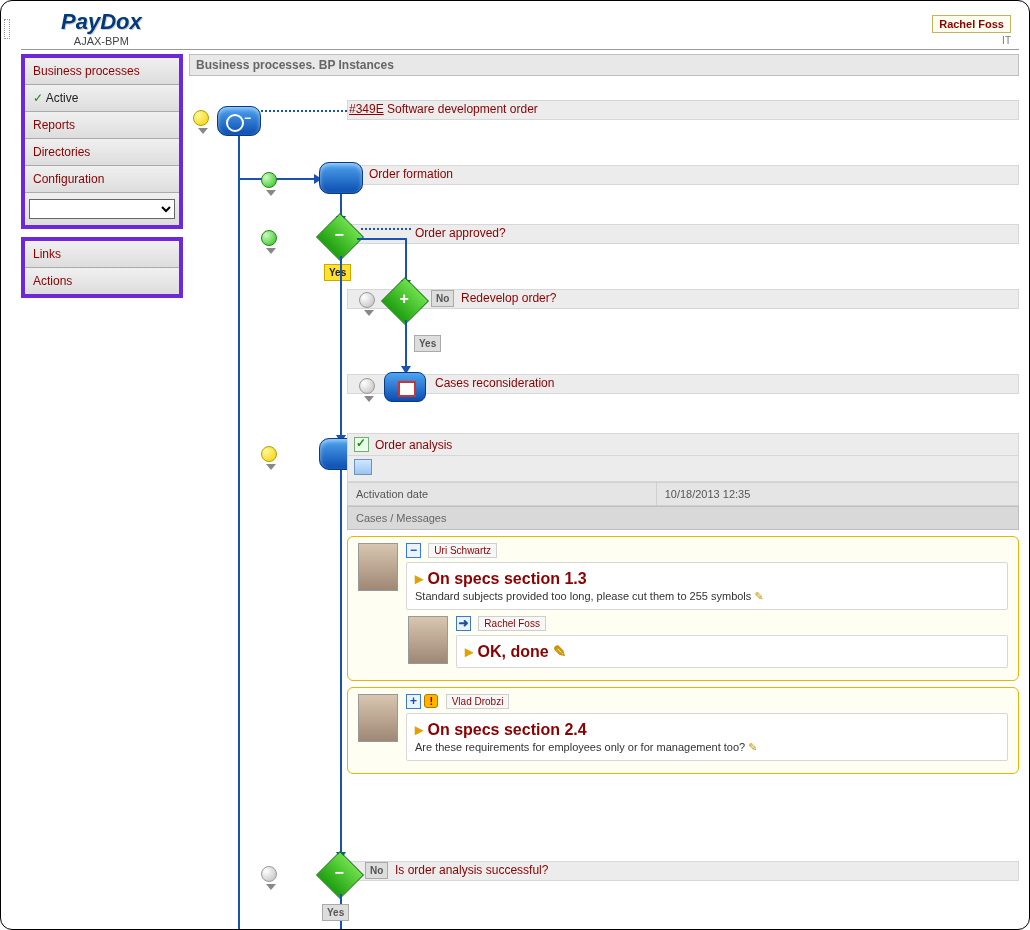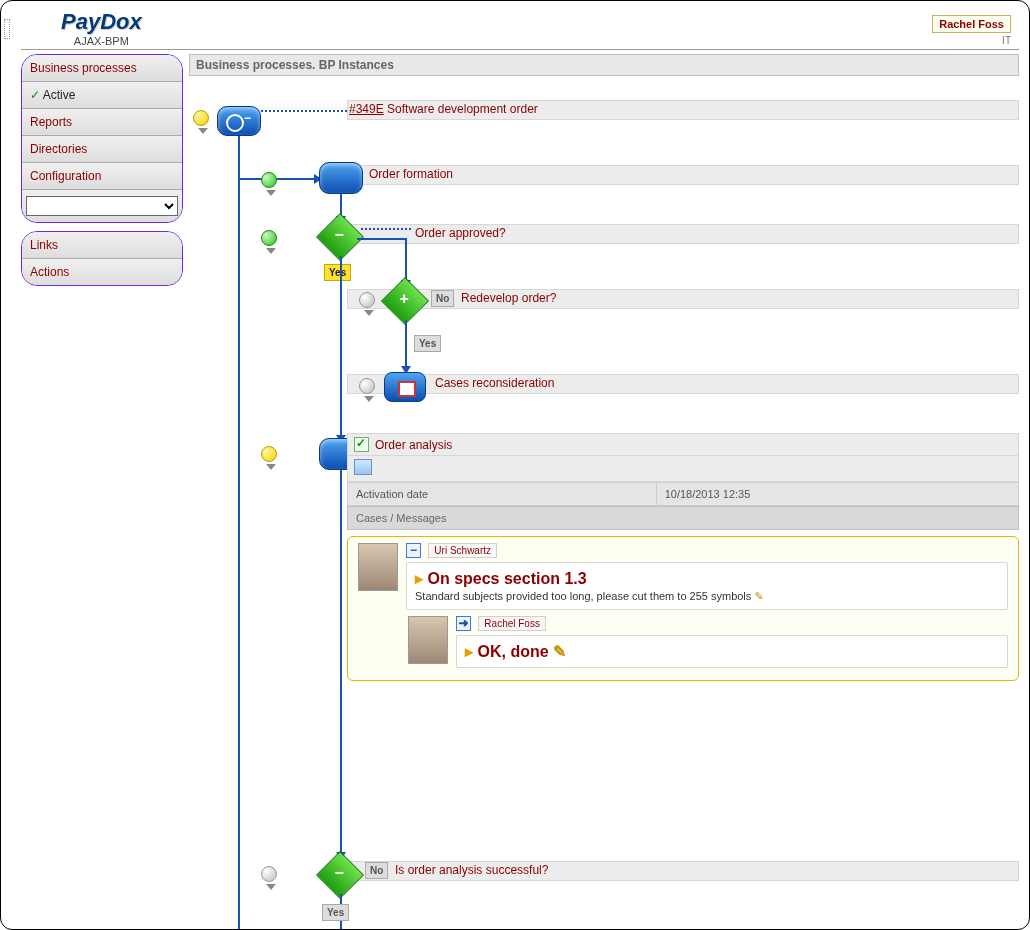--- a/index.html
+++ b/index.html
@@ -8,21 +8,21 @@
 .header{display:flex;justify-content:space-between;align-items:flex-start;padding:4px 8px 2px 40px;border-bottom:1px solid #999}
 .logo{display:flex;flex-direction:column;align-items:center}
 .logo-txt{font-family:Arial;font-weight:bold;font-style:italic;font-size:22px;color:#003a7a;text-shadow:1px 1px 0 #ccc}
 .logo-sub{font-size:11px;color:#444}
 .user-box{text-align:right;padding-top:6px}
 .user-name{display:inline-block;color:#8b0000;font-weight:bold;border:1px solid #c7b160;background:#fffff0;padding:2px 6px;font-size:11px}
 .user-dept{color:#777;font-size:10px;margin-top:2px}
 .handle{position:absolute;left:3px;top:18px;width:6px;height:20px;border:1px dotted #999}
 .body{display:flex;gap:6px;padding-top:4px}
 .side{width:162px;flex-shrink:0}
-.menu{border:1px solid #6d28d9;border-radius:16px;overflow:hidden}
+.menu{border:4px solid #6d28d9;border-radius:0;overflow:hidden}
 .menu-item{display:block;background:linear-gradient(#f0f0f0,#ddd);border-bottom:1px solid #aaa;padding:6px 8px;color:#8b0000;cursor:pointer;font-size:12px}
 .menu-item.black{color:#222}
 .menu-item:last-child{border-bottom:none}
 .menu + .menu{margin-top:8px}
 .dd{width:100%;height:20px;border:1px solid #666;background:#fff}
 .dd-wrap{padding:6px 4px;background:linear-gradient(#f0f0f0,#ddd)}
 .main{flex:1;position:relative}
 .mhead{background:#e8e8e8;border:1px solid #bfbfbf;padding:3px 6px;color:#666;font-weight:bold;font-size:12px}
 .canvas{position:relative;height:850px;margin-top:4px}
 .row-bar{position:absolute;left:158px;right:0;height:20px;background:#ececec;border:1px solid #d7d7d7}
@@ -203,20 +203,34 @@
             <div class="msg-body">
               <span class="reply-i">➜</span>
               <span class="uname">Rachel Foss</span>
               <div class="msg-card">
                 <div class="subj"><span>OK, done</span> <span class="pencil">✎</span></div>
               </div>
             </div>
           </div>
         </div>
 
+        <div class="thread">
+          <div class="msg">
+            <div class="av"></div>
+            <div class="msg-body">
+              <span class="toggle">+</span>
+              <span class="alert-i">!</span>
+              <span class="uname">Vlad Drobzi</span>
+              <div class="msg-card">
+                <div class="subj">On specs section 2.4</div>
+                <div class="msg-txt"><span>Are these requirements for employees only or for management too?</span> <span class="pencil">✎</span></div>
+              </div>
+            </div>
+          </div>
+        </div>
       </div>
 
       <div class="arrow-d" style="left:147px;top:772px"></div>
       <div class="bullet b-grey" style="left:72px;top:786px"></div>
       <div class="chev" style="left:77px;top:804px"></div>
       <div class="node-gate" style="left:134px;top:778px">
             <span>−</span>
           </div>
       <div class="badge-no" style="left:176px;top:782px">No</div>
       <div class="label" style="left:206px;top:783px">Is order analysis successful?</div>

